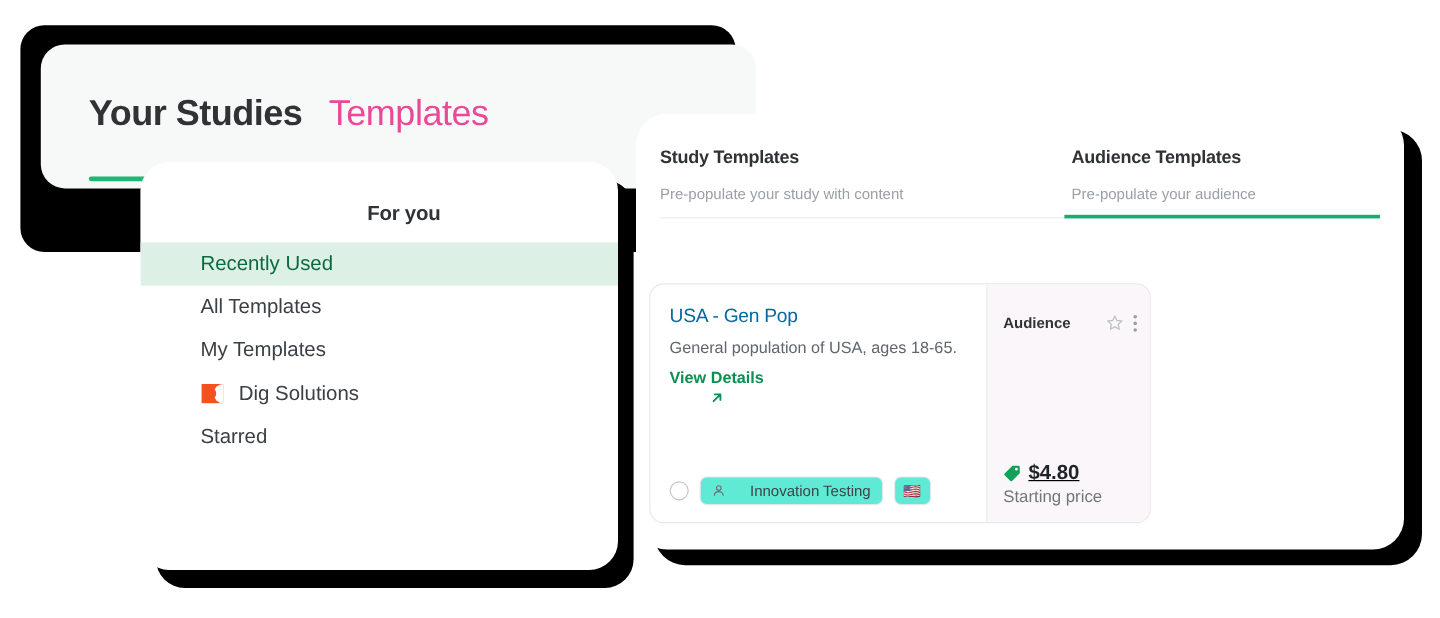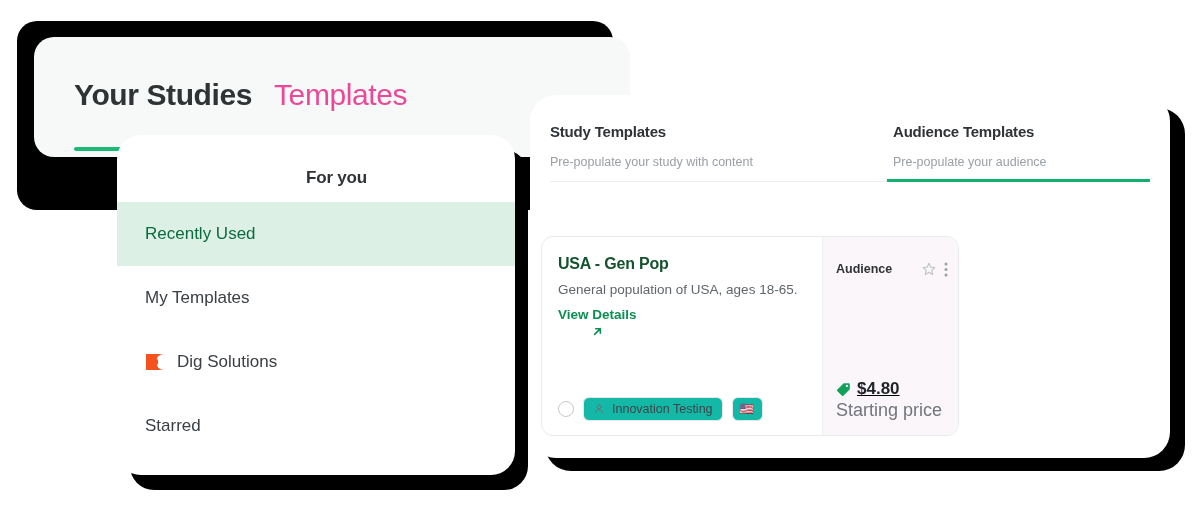--- a/index.html
+++ b/index.html
@@ -79,86 +79,86 @@
   .aud-card {
     position: absolute; left: 11px; top: 141px;
     width: 418px; height: 200px;
     border: 1px solid #e7e9eb; border-radius: 12px;
     background: #ffffff; display: flex; overflow: hidden;
   }
   .aud-main {
     flex: 1 1 auto; position: relative; padding: 18px 16px 0 16px;
   }
   .aud-title {
-    font-size: 16px; font-weight: bold; color: #14532d;
+    font-size: 16px; font-weight: normal; color: #0369a1;
     letter-spacing: -0.2px;
   }
   .aud-desc {
     font-size: 13.5px; color: #5f666c; margin-top: 9px;
   }
   .aud-link {
     margin-top: 10px; font-size: 13.5px; font-weight: bold;
     color: #0b8f52; display: inline-flex; align-items: center; gap: 3px;
     cursor: pointer;
     flex-direction: column;
   }
   .aud-bottom {
     position: absolute; left: 16px; bottom: 14px;
     display: flex; align-items: center; gap: 9px;
   }
   .radio-circle {
     width: 16px; height: 16px; border: 1.6px solid #c3c8cc;
     border-radius: 50%; flex: none;
   }
   .chip {
-    display: inline-flex; align-items: center; gap: 7px;
+    display: inline-flex; align-items: center; gap: 20px;
     border: 1px solid #e4e7e9; border-radius: 6px;
     padding: 4px 9px; font-size: 12.5px; color: #3f4449;
-    background: #14b8a6; white-space: nowrap;
+    background: #5eead4; white-space: nowrap;
   }
   .chip.flag { padding: 4px 7px; font-size: 12px; }
 
   .aud-side {
     flex: none; width: 136px;
     border-left: 1px solid #eceef0;
     background: #fbf6f9; position: relative;
   }
   .side-top {
     position: absolute; left: 13px; top: 24px; right: 10px;
     display: flex; align-items: center; gap: 8px; justify-content: center;
   }
   .side-label {
     font-size: 12.5px; font-weight: bold; color: #2f3336;
     white-space: nowrap;
   }
   .side-icons { margin-left: auto; display: flex; align-items: center; gap: 7px; }
   .price-block { position: absolute; left: 13px; bottom: 14px; }
   .price-row { display: flex; align-items: center; gap: 6px; text-decoration: underline; }
   .price-value { font-size: 17px; font-weight: bold; color: #1f2326; }
-  .price-sub { font-size: 18px; color: #70767c; margin-top: 1px; }
+  .price-sub { font-size: 14px; color: #70767c; margin-top: 1px; }
 
   
   .dd-shadow {
     position: absolute; left: 130px; top: 150px;
     width: 398px; height: 340px;
     background: #000000; border-radius: 24px;
   }
   .dd-panel {
     position: absolute; left: 117px; top: 135px;
     width: 398px; height: 340px;
     background: #ffffff; border-radius: 24px; overflow: hidden;
   }
   .dd-heading {
     font-size: 17px; font-weight: bold; color: #2f3336;
     padding: 33px 0 0 41px; letter-spacing: -0.2px; text-align: center;
   }
   .dd-list { margin-top: 14px; }
   .dd-item {
-    height: 64px; display: flex; align-items: center;
-    padding-left: 28px; font-size: 17px; color: #3b4045;
+    height: 36px; display: flex; align-items: center;
+    padding-left: 50px; font-size: 17px; color: #3b4045;
     gap: 10px; cursor: pointer;
   }
   .dd-item.active { background: #ddf0e5; color: #0b6b3c; }
   .dig-logo { width: 22px; height: 22px; flex: none; }
   svg { display: block; }
 </style>
 </head>
 <body>
 
 <div id="stage">
@@ -253,20 +253,23 @@
   </div>
 
   <div class="dd-shadow"></div>
   <div class="dd-panel">
     <div class="dd-heading">For you</div>
     <div class="dd-list">
       <div class="dd-item active">
         <span>Recently Used</span>
       </div>
       <div class="dd-item">
+        <span>All Templates</span>
+      </div>
+      <div class="dd-item">
         <span>My Templates</span>
       </div>
       <div class="dd-item">
         <span class="dig-logo">
           <svg width="22" height="22" viewBox="0 0 22 22">
             <rect x="1" y="3" width="18" height="16" fill="#f4511e"></rect>
             <path d="M19 3 A8 8 0 0 0 19 19 Z" fill="#ffffff"></path>
             <circle cx="8.2" cy="11" r="5" fill="#f4511e"></circle>
           </svg>
         </span>

